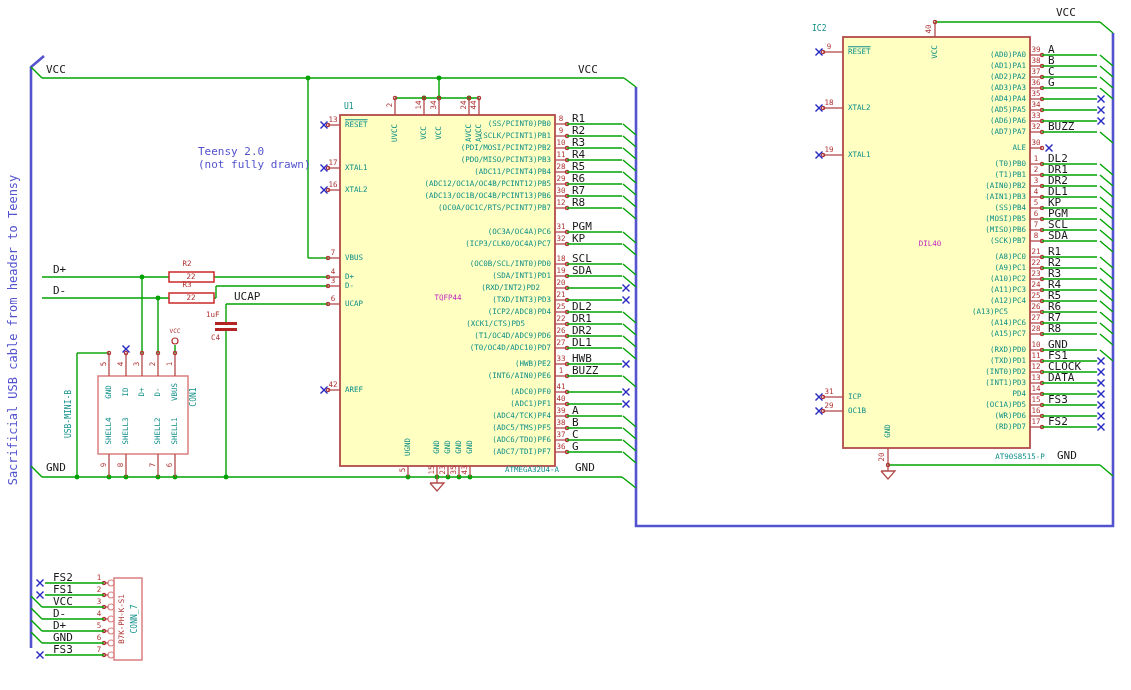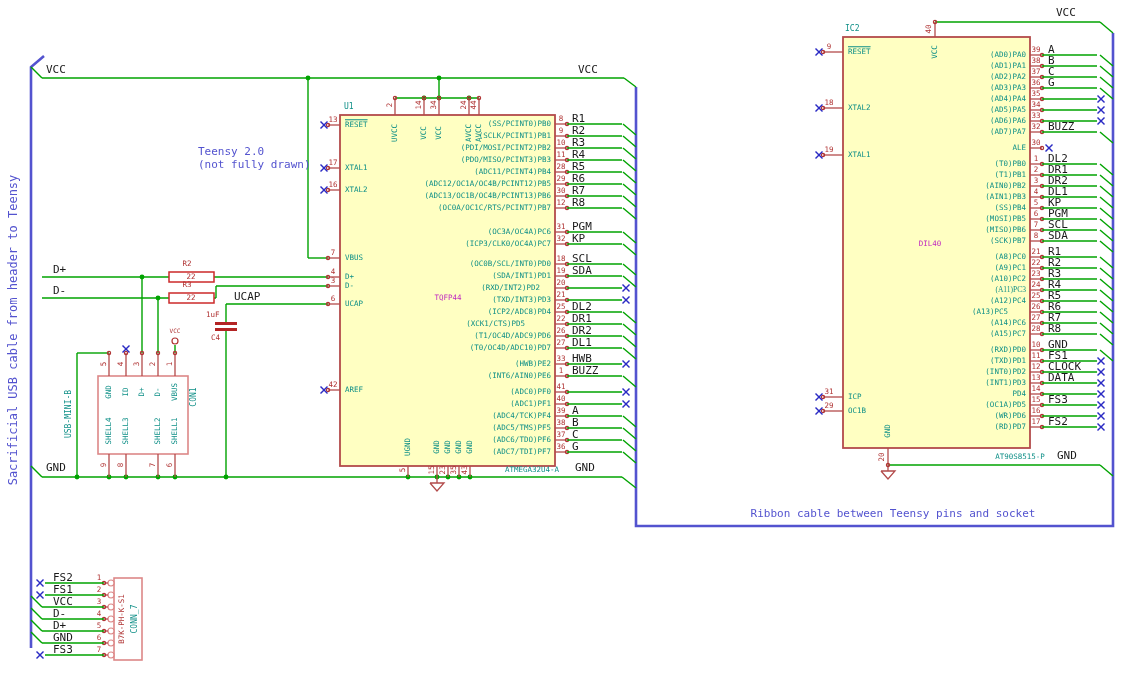--- a/index.html
+++ b/index.html
@@ -453,38 +453,37 @@
       <line x1="104" y1="655" x2="108" y2="655" stroke="#b34b4b" stroke-width="1.3"></line>
       <circle cx="104" cy="655" r="1.6" stroke="#b03434" fill="none" stroke-width="1.2"></circle>
       <line x1="36.5" y1="651.5" x2="43.5" y2="658.5" stroke="#2b2bc4" stroke-width="1.4"></line>
       <line x1="36.5" y1="658.5" x2="43.5" y2="651.5" stroke="#2b2bc4" stroke-width="1.4"></line>
       <line x1="45" y1="655" x2="104" y2="655" stroke="#00a300" stroke-width="1.4"></line>
     </svg>
 
   <div class="t s11 blue aL" style="left:198px;top:151px">Teensy 2.0</div>
   <div class="t s11 blue aL" style="left:198px;top:164px">(not fully drawn)</div>
   <div class="t s12 blue aV" style="left:13px;top:330px">Sacrificial USB cable from header to Teensy</div>
-  <div class="t s11 blue aC" style="left:893px;top:513px">Ribbon cable between Teensy pins and socket</div>
 
   <div class="t s11 blk aL" style="left:46px;top:69px">VCC</div>
   <div class="t s11 blk aL" style="left:578px;top:69px">VCC</div>
   <div class="t s11 blk aL" style="left:1056px;top:12px">VCC</div>
   <div class="t s11 blk aL" style="left:46px;top:467px">GND</div>
   <div class="t s11 blk aL" style="left:575px;top:467px">GND</div>
   <div class="t s11 blk aL" style="left:1057px;top:455px">GND</div>
   <div class="t s11 blk aL" style="left:234px;top:296px">UCAP</div>
   <div class="t s11 blk aL" style="left:53px;top:269px">D+</div>
   <div class="t s11 blk aL" style="left:53px;top:290px">D-</div>
   <div class="t s6 red aC" style="left:175px;top:331px">VCC</div>
 
   <div class="t s8 teal aL" style="left:344px;top:107px">U1</div>
   <div class="t s7 teal aC" style="left:532px;top:470px">ATMEGA32U4-A</div>
   <div class="t s7 mag aC" style="left:448px;top:298px">TQFP44</div>
 
-  <div class="t s8 teal aL" style="left:845px;top:29px">IC2</div>
+  <div class="t s8 teal aL" style="left:812px;top:29px">IC2</div>
   <div class="t s7 teal aC" style="left:1020px;top:457px">AT90S8515-P</div>
   <div class="t s7 mag aC" style="left:930px;top:244px">DIL40</div>
 
   <div class="t s8 teal aV" style="left:69px;top:414px">USB-MINI-B</div>
   <div class="t s8 teal aV" style="left:194px;top:397px">CON1</div>
 
   <div class="t s7 red aV" style="left:122px;top:619px">B7K-PH-K-S1</div>
   <div class="t s8 teal aV" style="left:135px;top:619px">CONN_7</div>
 
   <div class="t s7 red aC" style="left:187px;top:264px">R2</div>
@@ -669,21 +668,21 @@
       <div class="t s7 red aC" style="left: 1036px; top: 252px;">21</div>
       <div class="t s7 teal aR" style="left: 1026px; top: 257px;">(A8)PC0</div>
       <div class="t s11 blk aL" style="left: 1048px; top: 251px;">R1</div>
       <div class="t s7 red aC" style="left: 1036px; top: 263px;">22</div>
       <div class="t s7 teal aR" style="left: 1026px; top: 268px;">(A9)PC1</div>
       <div class="t s11 blk aL" style="left: 1048px; top: 262px;">R2</div>
       <div class="t s7 red aC" style="left: 1036px; top: 274px;">23</div>
       <div class="t s7 teal aR" style="left: 1026px; top: 279px;">(A10)PC2</div>
       <div class="t s11 blk aL" style="left: 1048px; top: 273px;">R3</div>
       <div class="t s7 red aC" style="left: 1036px; top: 285px;">24</div>
-      <div class="t s7 teal aR" style="left: 1026px; top: 290px; font-family: Liberation Serif, serif;">(A11)PC3</div>
+      <div class="t s7 teal aR" style="left: 1026px; top: 290px;">(A11)PC3</div>
       <div class="t s11 blk aL" style="left: 1048px; top: 284px;">R4</div>
       <div class="t s7 red aC" style="left: 1036px; top: 296px;">25</div>
       <div class="t s7 teal aR" style="left: 1026px; top: 301px;">(A12)PC4</div>
       <div class="t s11 blk aL" style="left: 1048px; top: 295px;">R5</div>
       <div class="t s7 red aC" style="left: 1036px; top: 307px;">26</div>
       <div class="t s7 teal aR" style="left: 1008px; top: 312px;">(A13)PC5</div>
       <div class="t s11 blk aL" style="left: 1048px; top: 306px;">R6</div>
       <div class="t s7 red aC" style="left: 1036px; top: 318px;">27</div>
       <div class="t s7 teal aR" style="left: 1026px; top: 323px;">(A14)PC6</div>
       <div class="t s11 blk aL" style="left: 1048px; top: 317px;">R7</div>

